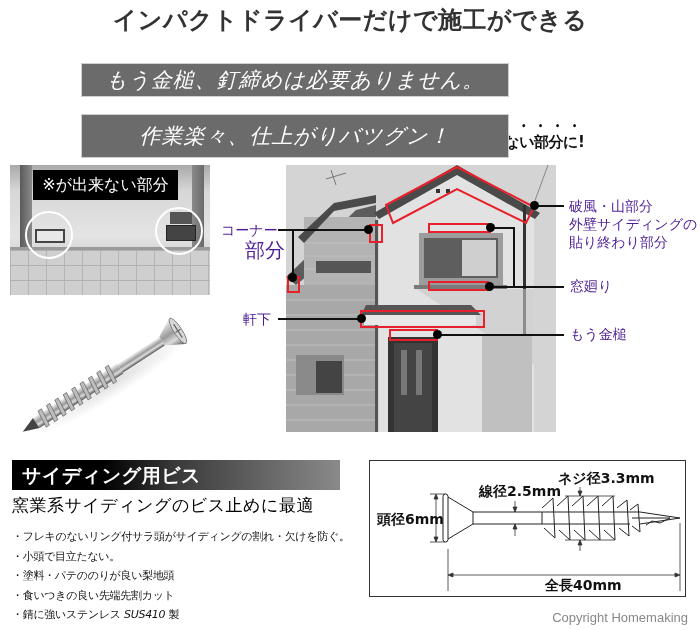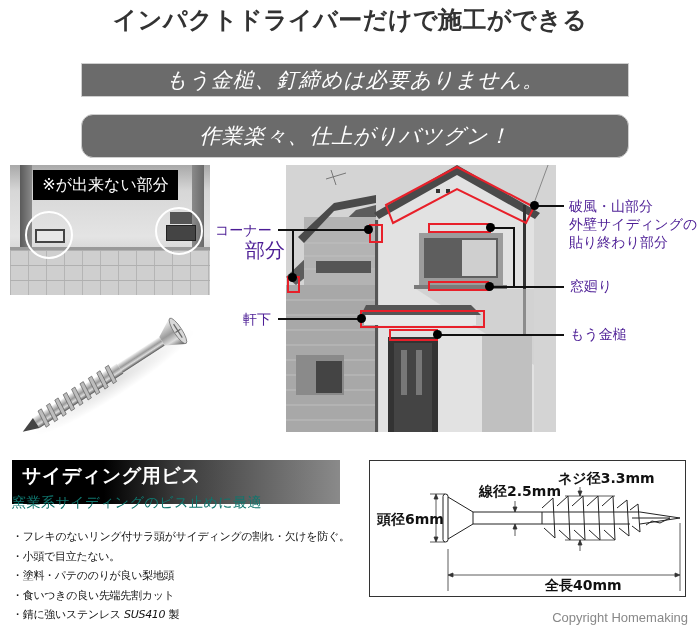--- a/index.html
+++ b/index.html
@@ -7,21 +7,21 @@
   body { position: relative; font-family: "DejaVu Sans", "Liberation Sans", sans-serif; color: #222; }
 
   .abs { position: absolute; }
 
   
   .title {
     left: 0; top: 4px; width: 700px; text-align: center;
     font-size: 24px; font-weight: bold; color: #333333; letter-spacing: 0.5px;
   }
   .banner {
-    left: 81px; width: 548px; height: 33px;
+    left: 81px; width: 428px; height: 33px;
     background: #6b6b6b; border: 1px solid #cfcfcf;
     color: #ffffff; font-size: 21px; font-style: italic;
     text-align: center; line-height: 31px; letter-spacing: 1px;
   }
   .banner-1 { top: 63px; }
   .subhead {
     left: 0; top: 131px; width: 700px; text-align: center;
     font-size: 15px; font-weight: bold; color: #111;
     letter-spacing: -0.5px;
   }
@@ -69,26 +69,26 @@
   .house { left: 286px; top: 165px; width: 270px; height: 267px; overflow: hidden;
     background: linear-gradient(180deg, #cfcfcf 0%, #dcdcdc 40%, #d0d0d0 100%); }
 
   
   .callout { font-size: 13px; color: #4c1d95; line-height: 16px; white-space: nowrap; }
   .line { position: absolute; background: #111; }
   .dot { position: absolute; width: 9px; height: 9px; border-radius: 50%; background: #000; }
 
   
   .section-bar {
-    left: 12px; top: 460px; width: 328px; height: 44px;
+    left: 12px; top: 460px; width: 328px; height: 30px;
     background: linear-gradient(90deg, #000000 0%, #000000 28%, #3a3a3a 50%, #8a8a8a 100%);
     color: #ffffff; font-size: 19px; font-weight: bold; line-height: 30px; padding-left: 10px;
     letter-spacing: 0.5px;
   }
-  .section-sub { left: 12px; top: 494px; font-size: 14px; color: #0f766e; letter-spacing: 0.5px; white-space: nowrap; }
+  .section-sub { left: 12px; top: 494px; font-size: 17px; color: #000000; letter-spacing: 0.5px; white-space: nowrap; }
   .bullets { left: 12px; top: 527px; list-style: none; }
   .bullets li { font-size: 11px; font-weight: normal; color: #111; height: 19.5px; line-height: 19.5px; white-space: nowrap; letter-spacing: -0.3px; }
   .bullets li .it { font-style: italic; }
 
   
   .diagram { left: 369px; top: 460px; width: 317px; height: 137px; border: 1px solid #333; background: #fff; }
   .dim-label { position: absolute; font-size: 14px; font-weight: bold; color: #111; white-space: nowrap; }
 
   .copyright { right: 12px; top: 610px; font-size: 13px; color: #888; font-family: Liberation Sans, sans-serif; }
 </style>
@@ -215,21 +215,21 @@
       <rect data-name="highlight-eaves" x="75" y="146" width="123" height="16"></rect>
       <rect data-name="highlight-door" x="104" y="165" width="47" height="10"></rect>
     </g>
   </svg>
 </div>
 
 <div class="line" data-name="connector-corner-h" style="left:278px;top:229px;width:90px;height:2px;"></div>
 <div class="line" data-name="connector-corner-v" style="left:292px;top:229px;width:2px;height:48px;"></div>
 <div class="dot" data-name="marker-corner-upper" style="left:364px;top:225px;"></div>
 <div class="dot" data-name="marker-corner-lower" style="left:288px;top:273px;"></div>
-<div class="abs callout" data-name="callout-corner-line1" style="left:215px;top:222px;font-size:14px;">コーナー</div>
+<div class="abs callout" data-name="callout-corner-line1" style="left:221px;top:222px;font-size:14px;">コーナー</div>
 <div class="abs callout" data-name="callout-corner-line2" style="left:245px;top:242px;font-size:20px;">部分</div>
 
 <div class="line" data-name="connector-eaves" style="left:278px;top:318px;width:83px;height:2px;"></div>
 <div class="dot" data-name="marker-eaves" style="left:357px;top:314px;"></div>
 <div class="abs callout" data-name="callout-eaves" style="left:243px;top:311px;font-size:14px;">軒下</div>
 
 <div class="line" data-name="connector-gable" style="left:534px;top:205px;width:30px;height:2px;"></div>
 <div class="dot" data-name="marker-gable" style="left:530px;top:201px;"></div>
 <div class="abs callout" data-name="callout-gable-line1" style="left:569px;top:198px;font-size:14px;">破風・山部分</div>
 <div class="abs callout" data-name="callout-gable-line2" style="left:569px;top:216px;font-size:14px;">外壁サイディングの</div>
@@ -297,15 +297,15 @@
   <div class="dim-label" data-name="wire-diameter-label" style="left:109px;top:22px;">線径2.5mm</div>
   <div class="dim-label" data-name="thread-diameter-label" style="left:188px;top:9px;">ネジ径3.3mm</div>
   <div class="dim-label" data-name="total-length-label" style="left:175px;top:116px;">全長40mm</div>
 </div>
 
 <div class="abs copyright" data-name="copyright">Copyright  Homemaking</div>
 
 <style>
   
   [data-name="banner-easy-work"] { display:none; }
-  .banner-easy-final { display:block !important;border-radius:12px; }
+  .banner-easy-final { display:block !important; }
 </style>
 <div class="abs banner banner-easy-final" data-name="banner-easy-work" style="top:114px;height:44px;line-height:42px;display:block;">作業楽々、仕上がりバツグン！</div>
 
 </body></html>

